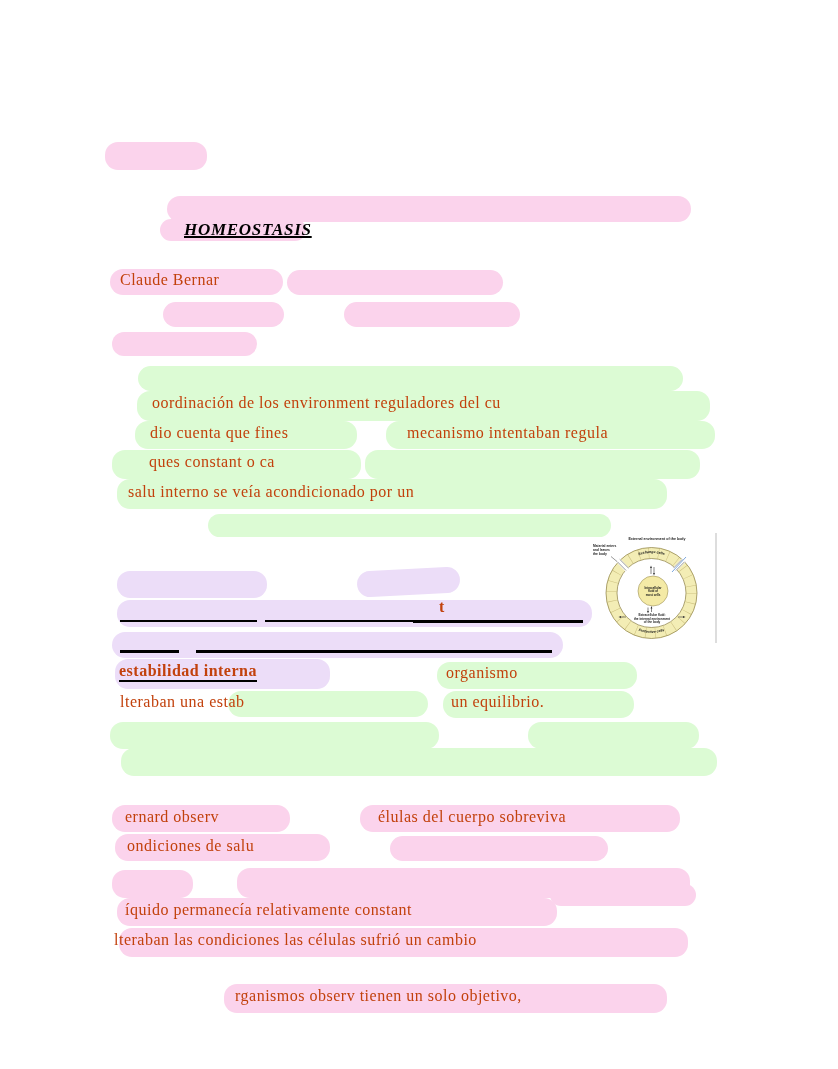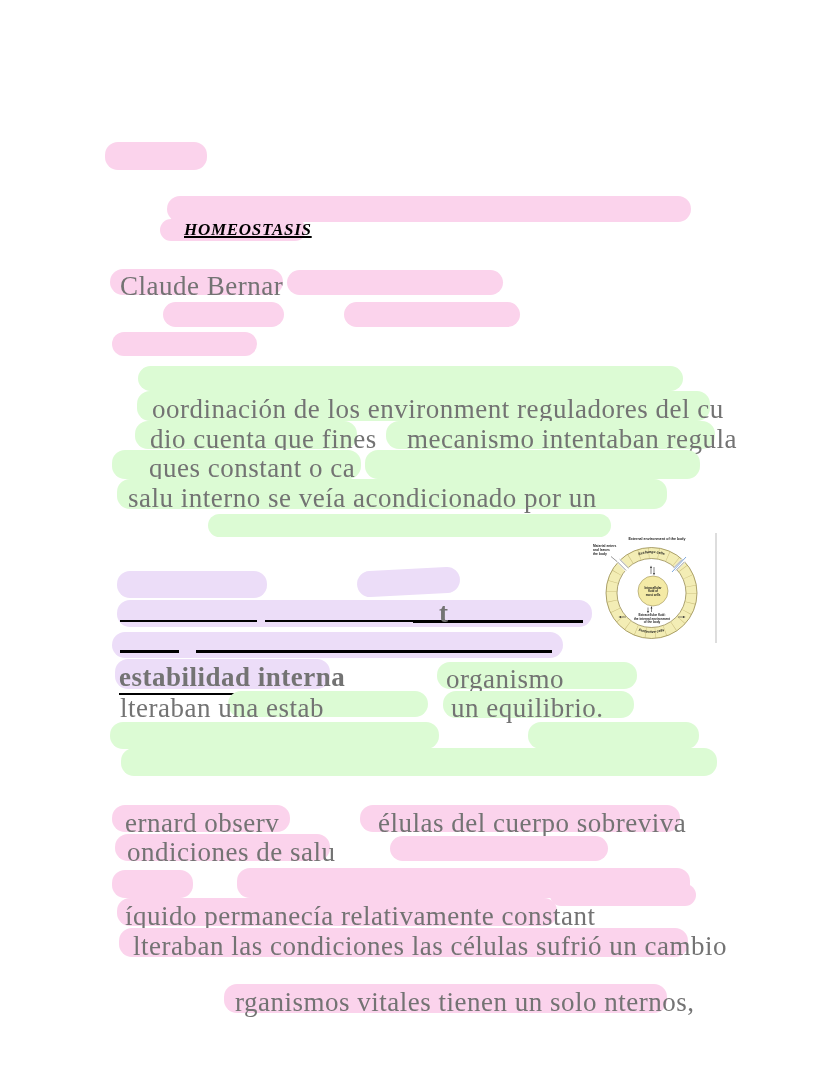--- a/index.html
+++ b/index.html
@@ -2,21 +2,21 @@
 <html><head>
 <meta charset="utf-8">
 <style>
   html,body{margin:0;padding:0;background:#fff;}
   .page{position:relative;width:838px;height:1069px;background:#ffffff;overflow:hidden;
         font-family:"Liberation Serif",serif;}
   .hl{position:absolute;border-radius:13px;}
   .pk{background:#fbd3ec;}
   .gr{background:#dcfbd4;}
   .lv{background:#ecddf8;}
-  .txt{position:absolute;white-space:nowrap;font-size:27px;color:#737373;
+  .txt{position:absolute;white-space:nowrap;font-size:16px;color:#c2410c;
        letter-spacing:0.5px;line-height:1.15;}
   .title{font-weight:bold;font-style:italic;font-size:17px;letter-spacing:0.7px;
          color:#000;}
   .title .tline{text-decoration:underline;text-decoration-thickness:1.5px;}
   .lead{display:inline-block;width:13px;height:0.95em;border-bottom:1.6px solid #000;}
   .u{position:absolute;background:#000;}
   .est{font-weight:bold;border-bottom:2.5px solid #000;padding-bottom:1px;}
   .boldt{font-weight:bold;}
   .rot{transform:rotate(-3deg);}
   .dg{position:absolute;left:588px;top:533px;width:129px;height:112px;}
@@ -85,23 +85,23 @@
   <div class="txt" style="left:378px;top:808px;">élulas del cuerpo sobreviva</div>
   <div class="hl pk" style="left:115px;top:834px;width:215px;height:27px;"></div>
   <div class="txt" style="left:127px;top:837px;">ondiciones de salu</div>
   <div class="hl pk" style="left:390px;top:836px;width:218px;height:25px;"></div>
   <div class="hl pk" style="left:112px;top:870px;width:81px;height:28px;"></div>
   <div class="hl pk" style="left:237px;top:868px;width:453px;height:30px;"></div>
   <div class="hl pk" style="left:550px;top:884px;width:146px;height:22px;"></div>
   <div class="hl pk" style="left:117px;top:898px;width:440px;height:28px;"></div>
   <div class="txt" style="left:125px;top:901px;">íquido permanecía relativamente constant</div>
   <div class="hl pk" style="left:119px;top:928px;width:569px;height:29px;"></div>
-  <div class="txt" style="left:133px;top:931px;">lteraban las condiciones las células sufrió un cambio</div>
+  <div class="txt" style="left:114px;top:931px;">lteraban las condiciones las células sufrió un cambio</div>
   <div class="hl pk" style="left:224px;top:984px;width:443px;height:29px;"></div>
-  <div class="txt" style="left:235px;top:987px;">rganismos vitales tienen un solo nternos,</div>
+  <div class="txt" style="left:235px;top:987px;">rganismos observ tienen un solo objetivo,</div>
 
   <svg class="dg" viewBox="0 0 129 112">
     <line x1="128" y1="0" x2="128" y2="110" stroke="#a9a9a9" stroke-width="0.8"></line>
 
     <circle cx="63.5" cy="60" r="40" fill="none" stroke="#f3edb5" stroke-width="11"></circle>
     <circle cx="63.5" cy="60" r="40" fill="none" stroke="#cdc181" stroke-width="10" stroke-dasharray="0.55 9.2"></circle>
     <circle cx="63.5" cy="60" r="45.5" fill="none" stroke="#8a7d40" stroke-width="0.7"></circle>
     <circle cx="63.5" cy="60" r="34.5" fill="none" stroke="#8a7d40" stroke-width="0.7"></circle>
 
     <line x1="29" y1="26" x2="40.5" y2="38" stroke="#ffffff" stroke-width="5"></line>

